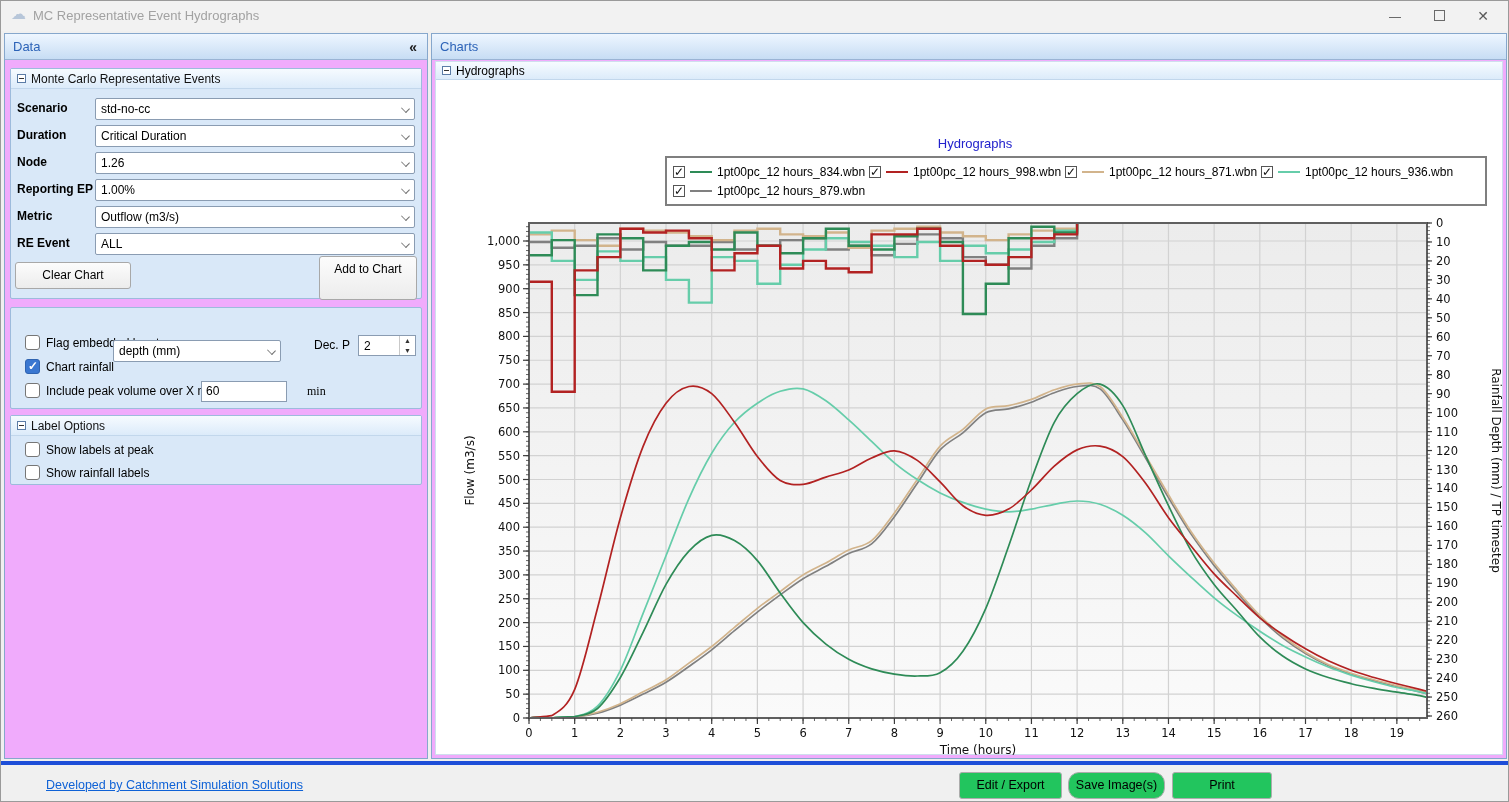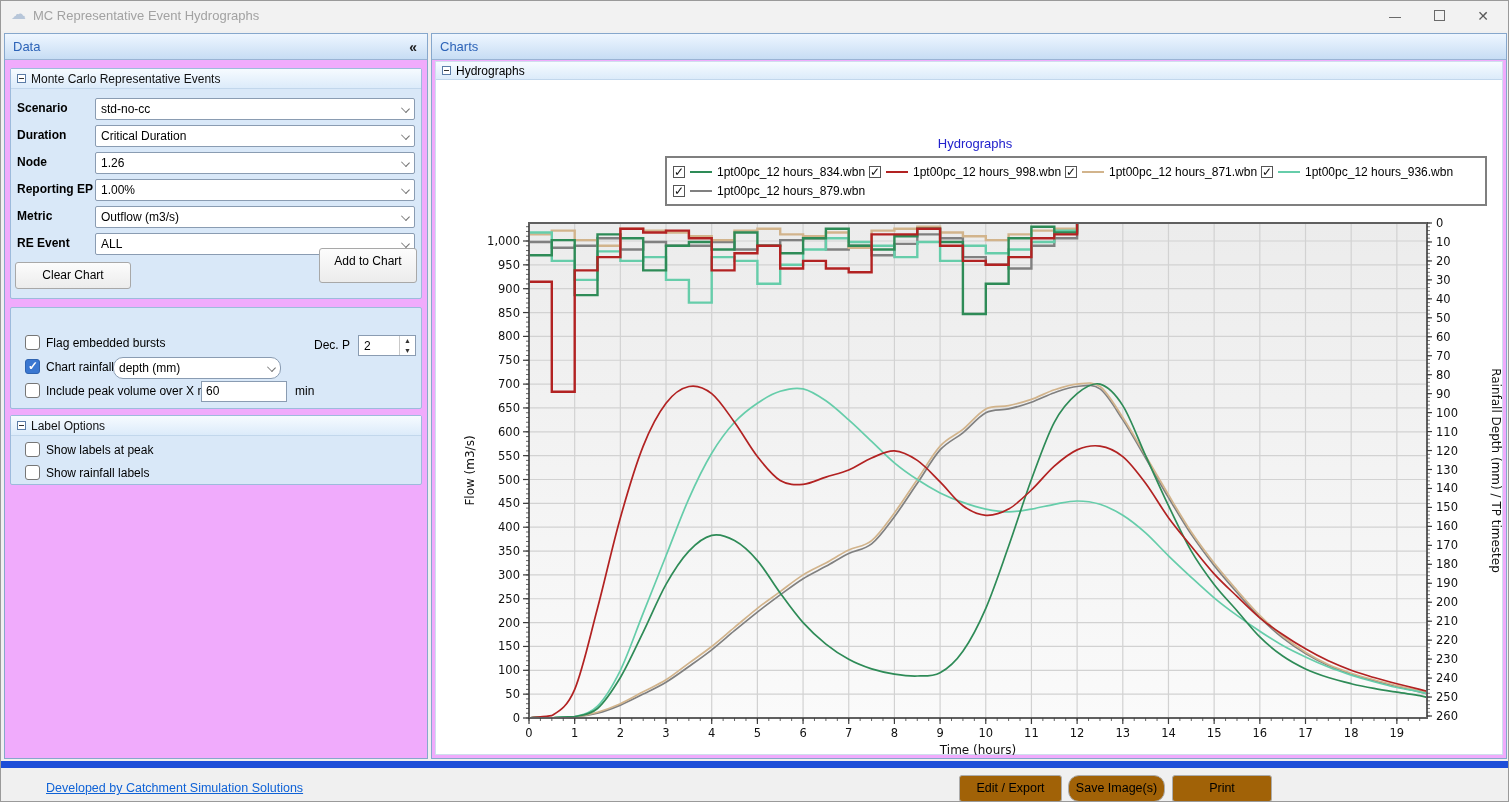--- a/index.html
+++ b/index.html
@@ -66,23 +66,23 @@
             padding:4px 6px; display:flex; flex-wrap:wrap; z-index:5; }
   .legend-item { width:196px; display:flex; align-items:center; height:19px; }
   .legend-cb { width:12px; height:12px; border:1px solid #555; background:#fff; position:relative; flex:none; cursor:pointer; }
   .legend-cb::after { content:"✓"; position:absolute; left:0px; top:-2px; font-size:12px; color:#111; }
   .legend-swatch { width:22px; height:0; border-top:2.5px solid; margin:0 5px; flex:none; }
   .legend-label { font-size:12px; white-space:nowrap; }
 
   #chart-svg { position:absolute; left:0; top:47px; }
 
   
-  #footer { position:absolute; left:0; top:760px; width:1509px; height:25px; background:#f0f0f0; border-top:7px solid #1d4ed8; }
+  #footer { position:absolute; left:0; top:760px; width:1509px; height:25px; background:#f0f0f0; border-top:4px solid #1d4ed8; }
   #dev-link { position:absolute; left:45px; top:13px; color:#0f62d6; text-decoration:underline; font-size:12.5px; cursor:pointer; }
-  .footer-btn { position:absolute; top:7px; height:27px; background:#a16207; border:1px solid #acacac; border-radius:3px;
+  .footer-btn { position:absolute; top:7px; height:27px; background:#22c55e; border:1px solid #acacac; border-radius:3px;
                 font-size:12.5px; line-height:25px; text-align:center; cursor:pointer; }
   #btn-edit-export { left:958px; width:103px; }
   #btn-save-images { left:1067px; width:97px;border-radius:11px; }
   #btn-print { left:1171px; width:100px; }
   #btn-save-images .dd-arrow { position:static; display:inline-block; margin-left:6px; margin-bottom:2px; }
 </style>
 </head>
 <body>
 
 <div id="titlebar">
@@ -124,50 +124,50 @@
         <div class="field-row" style="top: 137px;">
           <span class="field-label">Metric</span>
           <div class="combo"><span>Outflow (m3/s)</span><span class="dd-arrow"></span></div>
         </div>
         <div class="field-row" style="top: 164px;">
           <span class="field-label">RE Event</span>
           <div class="combo"><span>ALL</span><span class="dd-arrow"></span></div>
         </div>
       </div>
     <div class="btn" style="position:absolute; left:4px; top:193px; width:116px; height:27px; line-height:25px;">Clear Chart</div>
-    <div class="btn" style="position:absolute; right:4px; top:179px; width:98px; height:35px; line-height:25px;">Add to Chart</div>
+    <div class="btn" style="position:absolute; right:4px; top:187px; width:98px; height:44px; line-height:25px;">Add to Chart</div>
   </div>
 
   <div class="group" style="top:273px; height:102px;">
     <div class="cb-row" style="left:14px; top:27px;">
       <span class="checkbox"></span>
       <span>Flag embedded bursts</span>
     </div>
     <span style="position:absolute; left:303px; top:30px;">Dec. P</span>
     <div class="spinbox" style="left:347px; top:27px;">
       <span class="spin-val">2</span>
       <span class="spin-arrows">
         <span>▲</span>
         <span>▼</span>
       </span>
     </div>
     <div class="cb-row" style="left:14px; top:51px;">
       <span class="checkbox checked"></span>
       <span>Chart rainfall</span>
     </div>
-    <div class="combo" style="left:102px; right:140px; top:49px;border-radius:10px;">
+    <div class="combo" style="left:102px; right:140px; top:32px;">
       <span>depth (mm)</span>
       <span class="dd-arrow"></span>
     </div>
     <div class="cb-row" style="left:14px; top:75px;">
       <span class="checkbox"></span>
       <span>Include peak volume over X min</span>
     </div>
     <div class="textbox" style="left:190px; top:73px; width:86px;">60</div>
-    <span style="position:absolute; left:284px; top:76px;">min</span>
+    <span style="position:absolute; left:296px; top:76px;font-family:Liberation Serif, serif;">min</span>
   </div>
 
   <div class="group" style="top:381px; height:70px;">
     <div class="group-header">
       <span class="collapse-box"></span>
       <span>Label Options</span>
     </div>
     <div class="cb-row" style="left:14px; top:26px;">
       <span class="checkbox"></span>
       <span>Show labels at peak</span>

